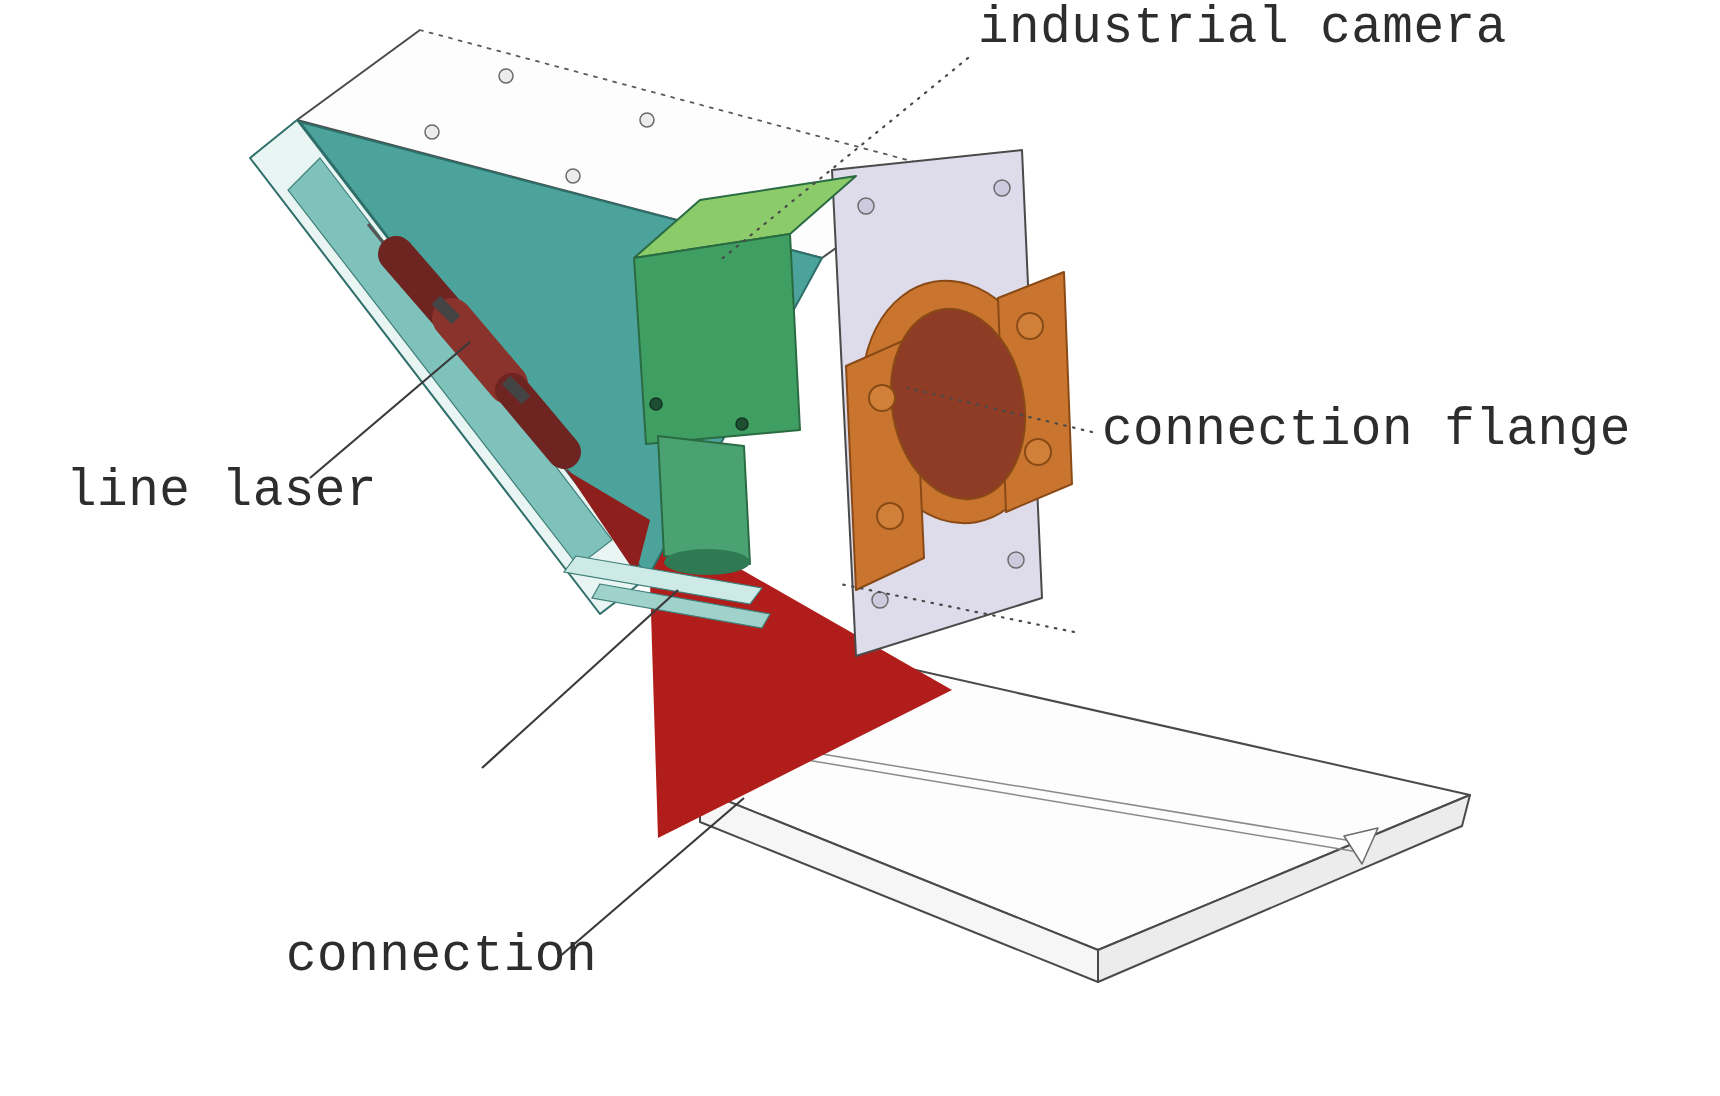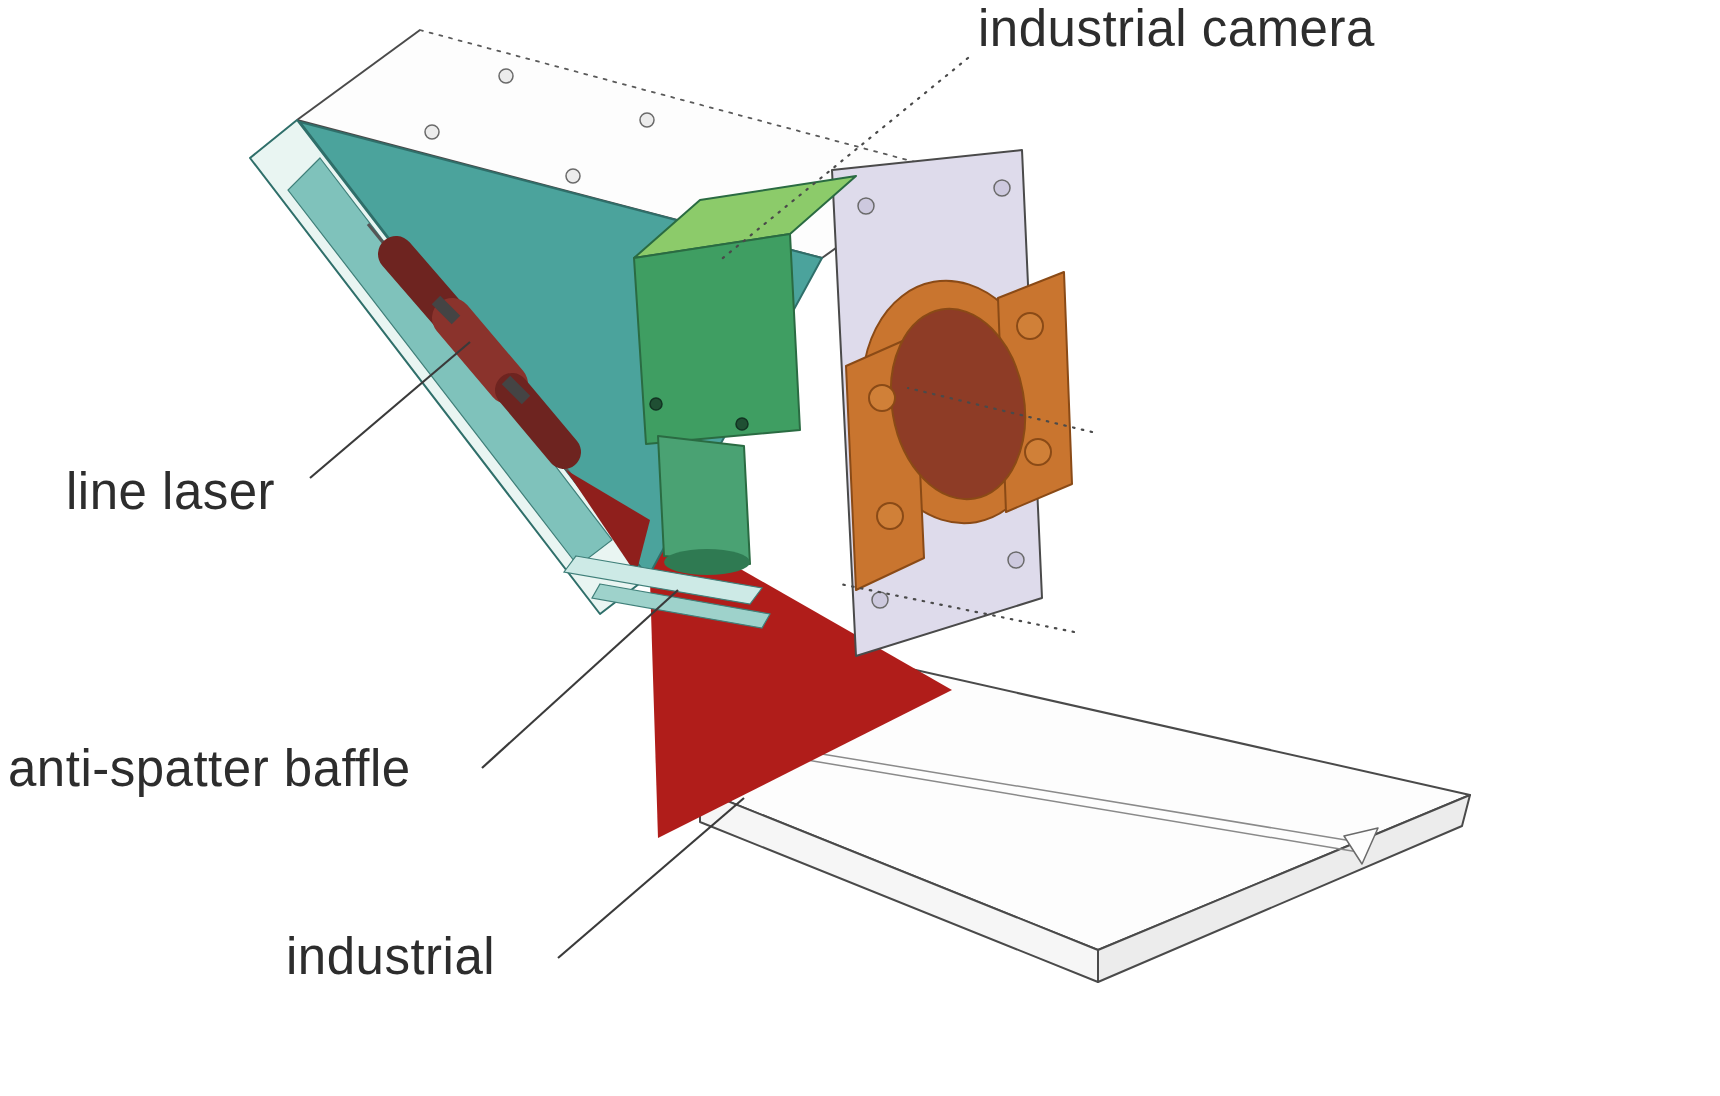--- a/index.html
+++ b/index.html
@@ -6,21 +6,21 @@
     margin: 0;
     padding: 0;
     background: #ffffff;
   }
   .stage {
     position: relative;
     width: 1720px;
     height: 1096px;
     background: #ffffff;
     overflow: hidden;
-    font-family: Liberation Sans, sans-serif;
+    font-family: Liberation Mono, monospace;
   }
   .stage svg {
     position: absolute;
     left: 0;
     top: 0;
   }
   .diagram-label {
     position: absolute;
     font-size: 51px;
     color: #2d2d2d;
@@ -129,21 +129,21 @@
     <line x1="968" y1="58" x2="718" y2="262" class="leader-dotted"></line>
     <line x1="1092" y1="432" x2="908" y2="388" class="leader-dotted"></line>
     <line x1="1074" y1="632" x2="840" y2="584" class="leader-dotted"></line>
     <line x1="310" y1="478" x2="470" y2="342" class="leader-solid"></line>
     <line x1="482" y1="768" x2="678" y2="590" class="leader-solid"></line>
     <line x1="558" y1="958" x2="744" y2="798" class="leader-solid"></line>
   </svg>
 
   <div class="diagram-label" style="left:978px; top:2px;">industrial camera</div>
 
+  <div class="diagram-label" style="left:1102px; top:404px;">connection flange</div>
 
 
   <div class="diagram-label" style="left:66px; top:452px;margin-top:13px;">line laser</div>
 
-  <div class="diagram-label" style="left:8px; top:742px;">anti-spatter baffle</div>
 
-  <div class="diagram-label" style="left:286px; top:930px;">industrial</div>
+  <div class="diagram-label" style="left:286px; top:930px;">connection</div>
 
 </div>
 
 </body></html>

